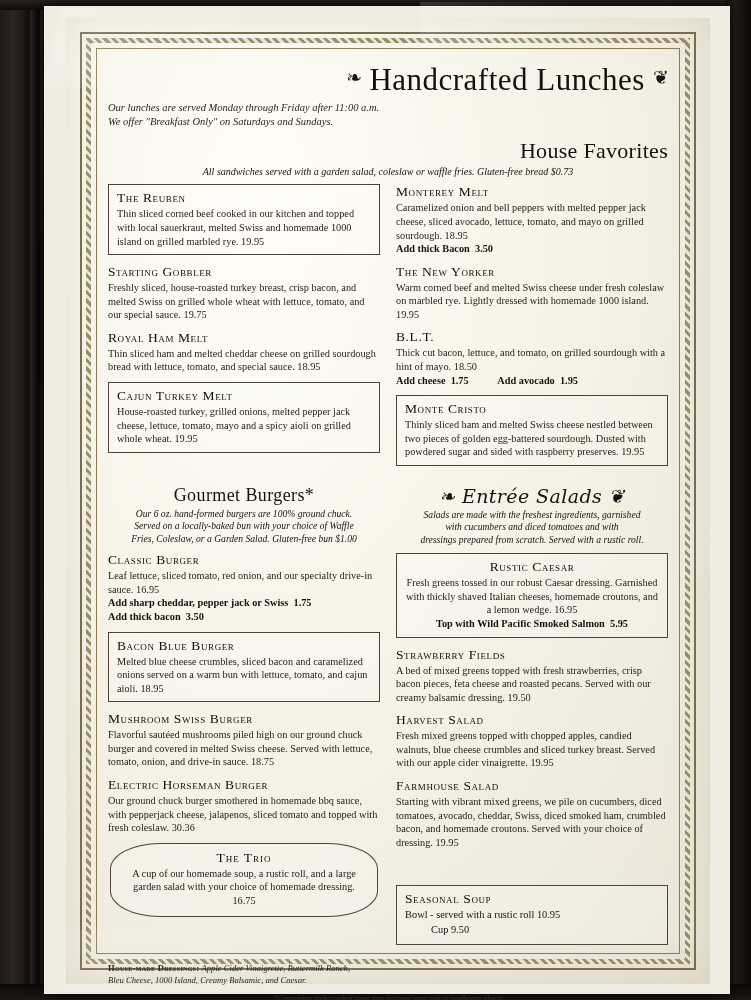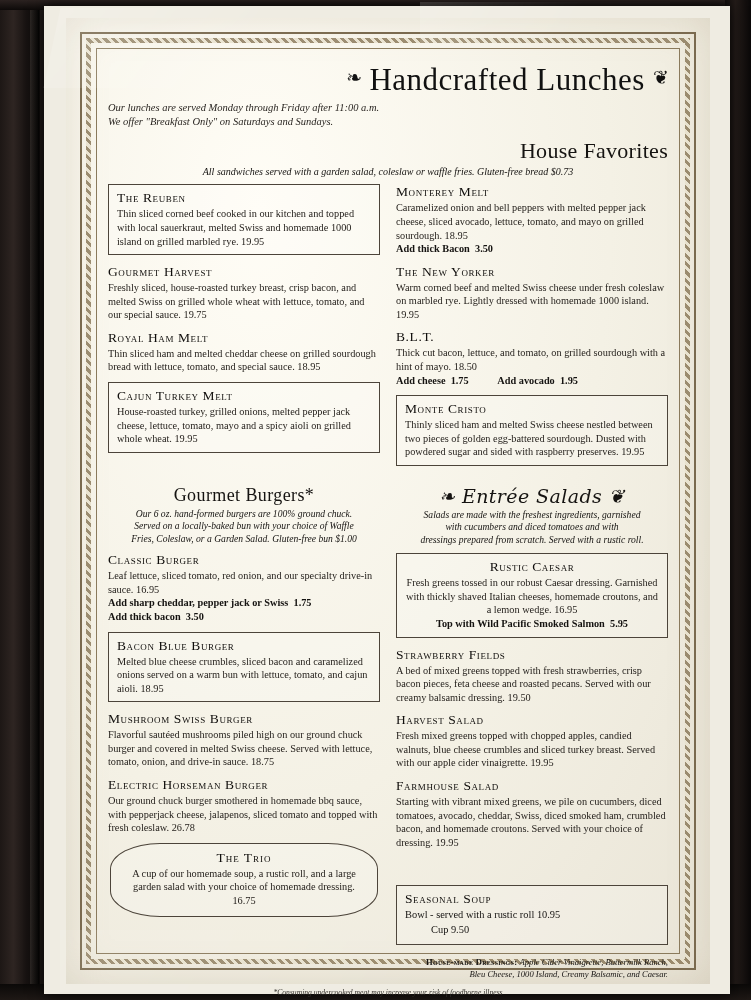--- a/index.html
+++ b/index.html
@@ -228,22 +228,22 @@
     padding: 5px 8px 7px 8px;
     background: rgba(255,255,255,0.18);
     margin-top: 36px;
   }
   .soup-line {
     font-size: 10.4px;
     line-height: 1.4;
   }
 
   .footer-dressings {
-    margin-top: 12px;
-    text-align: right;
+    margin-top: 18px;
+    text-align: left;
     font-size: 8.6px;
     line-height: 1.35;
   }
   .footer-dressings b { font-variant: small-caps; letter-spacing: .3px; }
   .footer-dressings i { font-style: italic; }
   .disclaimer {
     margin-top: 7px;
     text-align: center;
     font-size: 7.6px;
     font-style: italic;
@@ -290,21 +290,21 @@
 
       <div class="cols">
         <div class="col">
 
           <div class="item boxed">
             <div class="item-name">The Reuben</div>
             <div class="item-desc">Thin sliced corned beef cooked in our kitchen and topped with local sauerkraut, melted Swiss and homemade 1000 island on grilled marbled rye.  19.95</div>
           </div>
 
           <div class="item">
-            <div class="item-name">Gourmet Harvest</div>
+            <div class="item-name">Starting Gobbler</div>
             <div class="item-desc">Freshly sliced, house-roasted turkey breast, crisp bacon, and melted Swiss on grilled whole wheat with lettuce, tomato, and our special sauce.  19.75</div>
           </div>
 
           <div class="item">
             <div class="item-name">Royal Ham Melt</div>
             <div class="item-desc">Thin sliced ham and melted cheddar cheese on grilled sourdough bread with lettuce, tomato, and special sauce.  18.95</div>
           </div>
 
           <div class="item boxed">
             <div class="item-name">Cajun Turkey Melt</div>
@@ -377,21 +377,21 @@
             <div class="item-desc">Melted blue cheese crumbles, sliced bacon and caramelized onions served on a warm bun with lettuce, tomato, and cajun aioli.  18.95</div>
           </div>
 
           <div class="item">
             <div class="item-name">Mushroom Swiss Burger</div>
             <div class="item-desc">Flavorful sautéed mushrooms piled high on our ground chuck burger and covered in melted Swiss cheese. Served with lettuce, tomato, onion, and drive-in sauce.  18.75</div>
           </div>
 
           <div class="item">
             <div class="item-name">Electric Horseman Burger</div>
-            <div class="item-desc">Our ground chuck burger smothered in homemade bbq sauce, with pepperjack cheese, jalapenos, sliced tomato and topped with fresh coleslaw.  26.78</div>
+            <div class="item-desc">Our ground chuck burger smothered in homemade bbq sauce, with pepperjack cheese, jalapenos, sliced tomato and topped with fresh coleslaw.  30.36</div>
           </div>
 
           <div class="trio-box">
             <div class="item-name">The Trio</div>
             <div class="item-desc">A cup of our homemade soup, a rustic roll, and a large garden salad with your choice of homemade dressing.  16.75</div>
           </div>
         </div>
 
         <div class="col">
           <div class="mid-head script">

